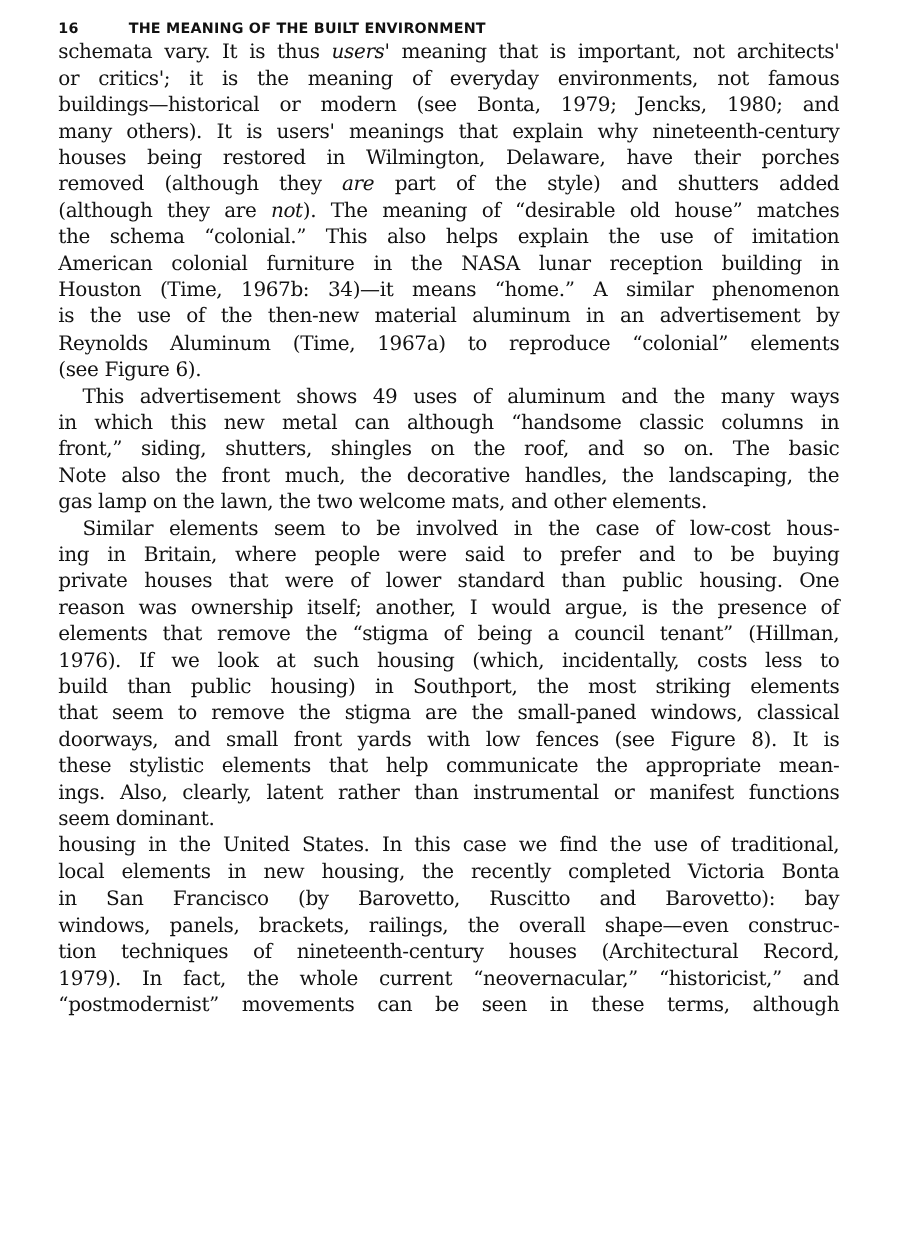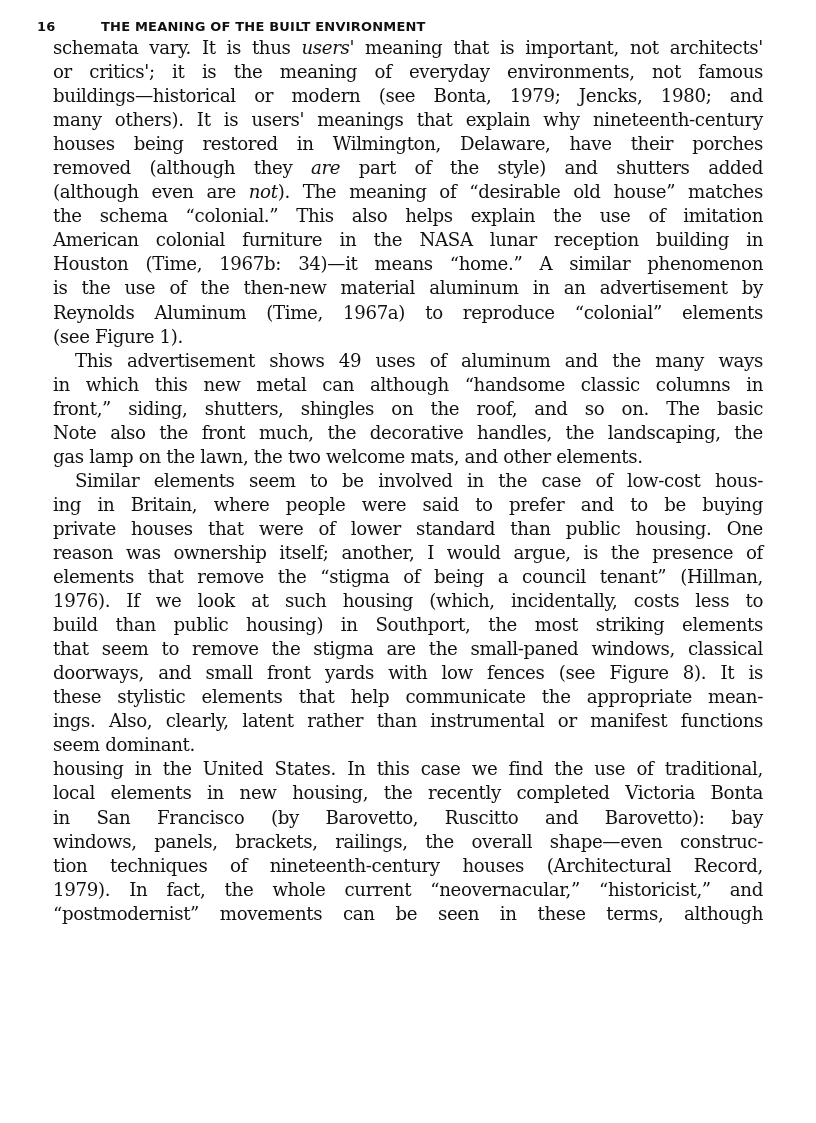--- a/index.html
+++ b/index.html
@@ -9,21 +9,21 @@
     }
     body {
       width: 816px;
       height: 1123px;
       position: relative;
       overflow: hidden;
       color: #111111;
     }
     .running-head {
       position: absolute;
-      left: 37px;
+      left: 53px;
       top: 19px;
       width: 710px;
       height: 20px;
       font-family: "DejaVu Sans", sans-serif;
       font-weight: bold;
       font-size: 13px;
       letter-spacing: 0.2px;
       white-space: nowrap;
     }
     .page-number {
@@ -67,27 +67,27 @@
 </div>
 
 <div class="body-text" id="body-text">
     <div class="paragraph">
       <span class="line"><span>schemata vary. It is thus </span><span class="it">users'</span><span> meaning that is important, not architects'</span></span>
       <span class="line"><span>or critics'; it is the meaning of everyday environments, not famous</span></span>
       <span class="line"><span>buildings—historical or modern (see Bonta, 1979; Jencks, 1980; and</span></span>
       <span class="line"><span>many others). It is users' meanings that explain why nineteenth-century</span></span>
       <span class="line"><span>houses being restored in Wilmington, Delaware, have their porches</span></span>
       <span class="line"><span>removed (although they </span><span class="it">are</span><span> part of the style) and shutters added</span></span>
-      <span class="line"><span>(although even are </span><span class="it">not</span><span>). The meaning of “desirable old house” matches</span></span>
+      <span class="line"><span>(although they are </span><span class="it">not</span><span>). The meaning of “desirable old house” matches</span></span>
       <span class="line"><span>the schema “colonial.” This also helps explain the use of imitation</span></span>
       <span class="line"><span>American colonial furniture in the NASA lunar reception building in</span></span>
       <span class="line"><span>Houston (Time, 1967b: 34)—it means “home.” A similar phenomenon</span></span>
       <span class="line"><span>is the use of the then-new material aluminum in an advertisement by</span></span>
       <span class="line"><span>Reynolds Aluminum (Time, 1967a) to reproduce “colonial” elements</span></span>
-      <span class="line last"><span>(see Figure 1).</span></span>
+      <span class="line last"><span>(see Figure 6).</span></span>
     </div>
     <div class="paragraph">
       <span class="line indent"><span>This advertisement shows 49 uses of aluminum and the many ways</span></span>
       <span class="line"><span>in which this new metal can although “handsome classic columns in</span></span>
       <span class="line"><span>front,” siding, shutters, shingles on the roof, and so on. The basic</span></span>
       <span class="line"><span>Note also the front much, the decorative handles, the landscaping, the</span></span>
       <span class="line last"><span>gas lamp on the lawn, the two welcome mats, and other elements.</span></span>
     </div>
     <div class="paragraph">
       <span class="line indent"><span>Similar elements seem to be involved in the case of low-cost hous-</span></span>

